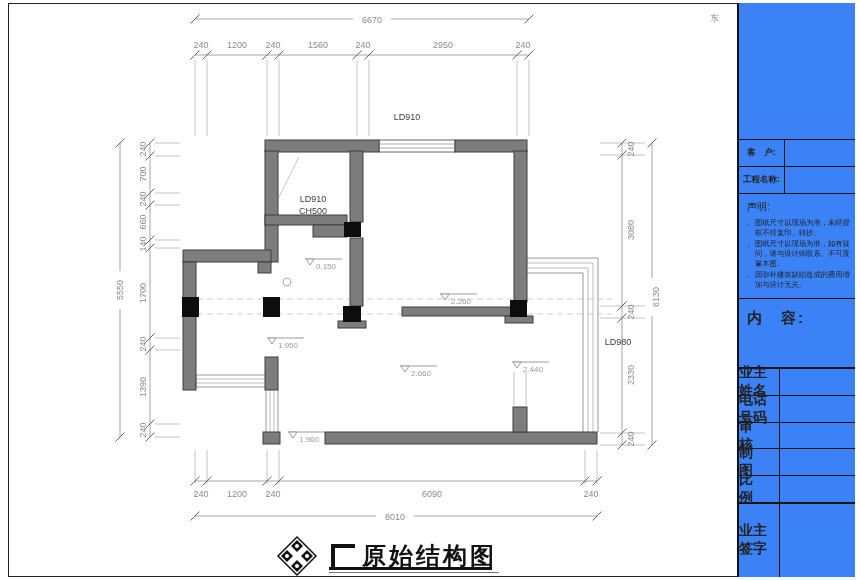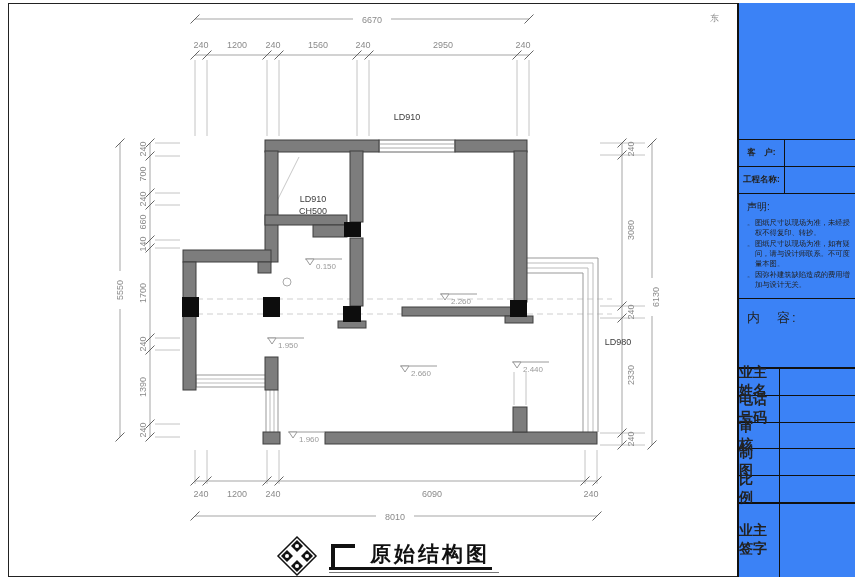--- a/index.html
+++ b/index.html
@@ -19,28 +19,28 @@
   .tb-logo-cell{height:137px;}
   .tb-field{height:27px;display:flex;align-items:stretch;}
   .tb-field .lab{width:46px;border-right:1px solid #111;display:flex;align-items:center;justify-content:center;
      font-size:8.5px;font-weight:bold;box-sizing:border-box;}
   .tb-field .val{flex:1;}
   .tb-decl{height:105px;padding:6px 5px 0 8px;}
   .decl-head{font-size:10px;font-weight:normal;margin-bottom:4px;}
   .decl-item{display:flex;font-size:7.3px;line-height:10px;color:#222;margin-bottom:1px;}
   .decl-item .bullet{width:8px;flex:0 0 auto;}
   .tb-content{height:70px;border-bottom:2px solid #111;padding:10px 0 0 8px;}
-  .content-head{font-size:13px;font-weight:normal;letter-spacing:2px;}
+  .content-head{font-size:15px;font-weight:bold;letter-spacing:2px;}
   .tb-info{height:26.8px;display:flex;}
   .tb-info .lab{width:41px;border-right:1px solid #111;display:flex;align-items:center;justify-content:center;
      font-size:14px;font-weight:bold;box-sizing:border-box;}
   .tb-info .val{flex:1;}
   .tb-sign{border-top:1px solid #111;flex:1;display:flex;border-bottom:none;}
   
-  .plan-title{position:absolute;left:370px;top:540px;font-size:21px;letter-spacing:3px;color:#111;font-weight:bold;}
+  .plan-title{position:absolute;left:362px;top:540px;font-size:24px;letter-spacing:3px;color:#111;font-weight:bold;}
   .bracket-v{position:absolute;left:331px;top:544px;width:4px;height:26px;background:#111;}
   .bracket-h{position:absolute;left:331px;top:544px;width:24px;height:4px;background:#111;}
   .underline1{position:absolute;left:329px;top:567px;width:163px;height:3px;background:#111;}
   .underline2{position:absolute;left:329px;top:572px;width:170px;height:1px;background:#777;}
 </style>
 </head>
 <body>
 
 <div class="sheet">
   <div class="frame"></div>

